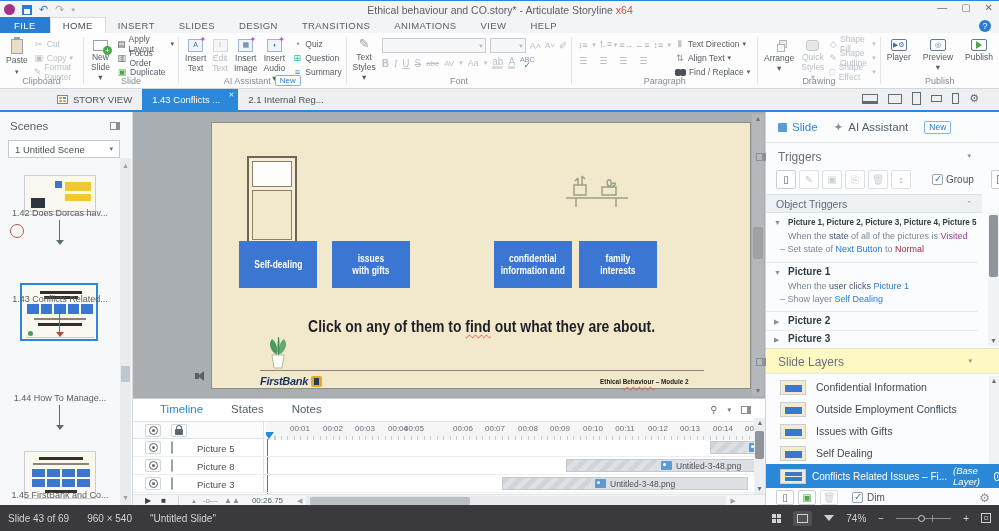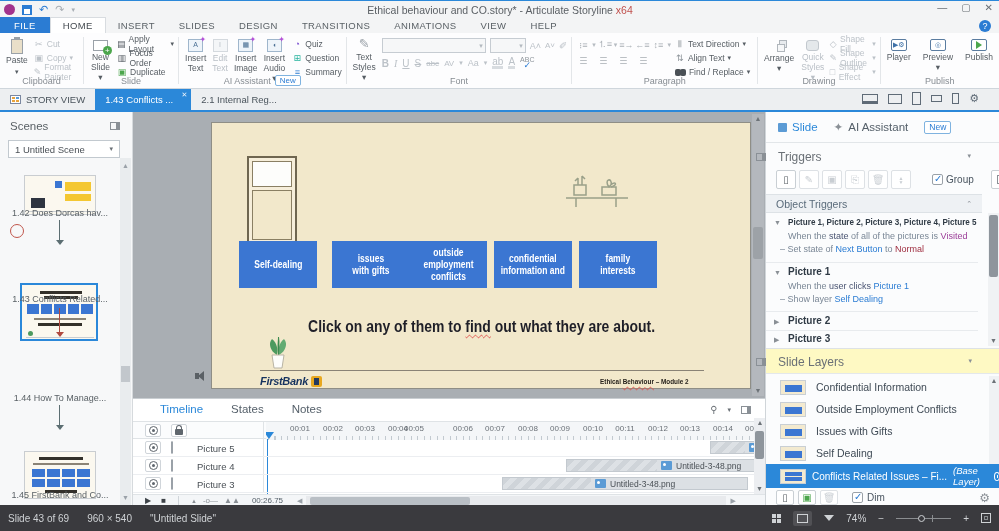--- a/index.html
+++ b/index.html
@@ -64,21 +64,21 @@
   .binoc::before,.binoc::after { content:""; position:absolute; top:0; width:6px; height:7px; border-radius:2px; background:#4a5056; }
   .binoc::before { left:0; } .binoc::after { right:0; }
   .arr-sq { width:14px; height:12px; position:relative; margin-top:3px; }
   .arr-sq i { position:absolute; width:8px; height:8px; border:1px solid #b0b6bc; background:#e8ebee; }
   .arr-sq i:nth-child(2) { left:5px; top:4px; background:#f6f7f8; }
   .qsicon { width:13px; height:11px; border-radius:3px; background:#e4e8eb; border:1px solid #c2c8ce; margin-top:3px; }
   .pubicon { width:16px; height:12px; border:1px solid #5a7ca0; border-radius:2px; margin-top:2px; display:flex; align-items:center; justify-content:center; font-size:7px; color:#3f72a8; background:#fff; }
   .pubicon.play::after { content:""; width:0; height:0; border-left:6px solid #4ca64c; border-top:4px solid transparent; border-bottom:4px solid transparent; }
 
   
-  #docbar { left:0; top:89px; width:999px; height:23px; background:#edeff1; border-bottom:2px solid #2b88d9; display:flex; align-items:stretch; }
+  #docbar { left:0; top:89px; width:999px; height:23px; background:#edeff1; border-bottom:2px solid #2b88d9; display:flex; align-items:stretch;padding-left:47px; }
   .dtab { display:flex; align-items:center; gap:5px; padding:0 10px; font-size:9.5px; color:#4a545c; }
   .dtab.active { background:#2b88d9; color:#fff; position:relative; padding-right:18px; }
   .dtab.active .close { position:absolute; right:4px; top:2px; font-size:7px; color:#e8f1fa; }
   .svicon { width:11px; height:9px; border:1px solid #7a8doce; border:1px solid #7a87a0; background:#fff; display:grid; grid-template:1fr 1fr / 1fr 1fr; gap:1px; padding:1px; }
   .svicon i { background:#e8a33d; } .svicon i:nth-child(2){ background:#5b9bd5; }
   #devicons { position:absolute; right:20px; top:92px; display:flex; gap:10px; align-items:center; color:#5f6b77; }
   .dev { border:1px solid #5f6b77; background:transparent; }
 
   
   #scenes { left:0; top:112px; width:133px; height:393px; background:#f7f8f9; border-right:1px solid #d6dadd; }
@@ -562,25 +562,20 @@
         <path d="M12 27 v9 M52 27 v9"></path>
       </g>
     </svg>
     <div class="slide-btn abs" style="left:27px">
         <span class="cx2 pre" style="transform-origin:center">Self-dealing</span>
       </div>
     <div class="slide-btn abs" style="left:120px">
         <span class="cx2 pre" style="transform-origin:center">issues
 with gifts</span>
       </div>
-    <div class="slide-btn abs" style="left:197px">
-        <span class="cx2 pre" style="transform-origin:center">outside
-employment
-conflicts</span>
-      </div>
     <div class="slide-btn abs" style="left:367px">
         <span class="cx2 pre" style="transform-origin:center">family
 interests</span>
       </div>
     <div class="slide-btn abs" style="left:282px">
         <span class="cx2 pre" style="transform-origin:center">confidential
 information and</span>
       </div>
     <div class="slide-cta abs"><span class="cx" style="transform:scaleX(.82)"><span>Click on any of them to </span><span class="sq">find</span><span> out what they are about.</span></span></div>
     <svg class="abs" style="left:52px;top:210px" width="28" height="36" viewBox="0 0 28 36">
@@ -657,21 +652,21 @@
     <span class="tl-bar" style="left:577px;width:60px">
         <span class="tl-hatch" style="width:34px"></span>
         <span class="imgicon"></span>
       </span>
   </div>
   <div class="tl-row abs" style="top:58px">
     <span class="icon-btn-sm abs" style="left:12px;top:2px">
         <span class="eye"></span>
       </span>
     <span class="cb abs" style="left:38px;top:3px"></span>
-    <span class="abs" style="left:64px;top:4px;font-size:9.5px;color:#4a5056">Picture 4</span>
+    <span class="abs" style="left:64px;top:4px;font-size:9.5px;color:#4a5056">Picture 8</span>
     <span class="colsep abs" style="top:0;height:18px"></span>
     <span class="tl-bar" style="left:433px;width:200px">
         <span class="tl-hatch" style="width:90px"></span>
         <span class="imgicon"></span>
         <span style="white-space:nowrap">Untitled-3-48.png</span>
       </span>
   </div>
   <div class="tl-row abs" style="top:76px">
     <span class="icon-btn-sm abs" style="left:12px;top:2px">
         <span class="eye"></span>

